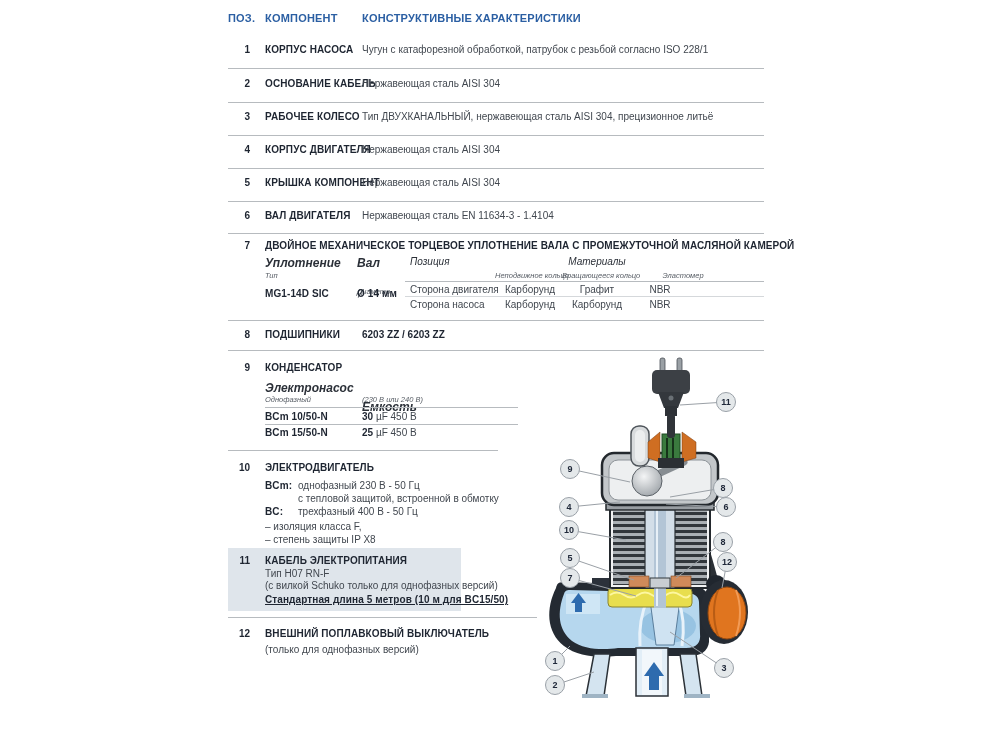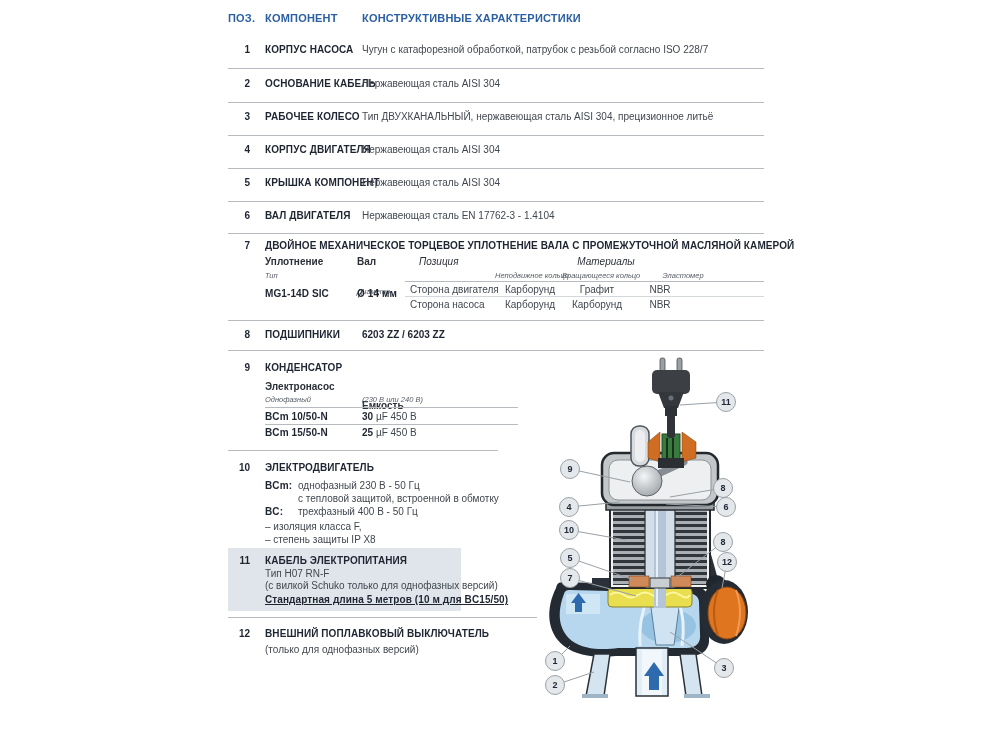--- a/index.html
+++ b/index.html
@@ -9,22 +9,22 @@
     -webkit-font-smoothing:antialiased;
   }
   .abs{position:absolute;white-space:nowrap;}
   
   .thead{font-size:11px;font-weight:bold;color:#2b5fa3;letter-spacing:.2px;}
   
   .cnum{left:224px;width:26px;text-align:right;font-size:10px;font-weight:bold;color:#1e2531;}
   .cname{left:265px;font-size:10px;font-weight:bold;color:#1e2531;letter-spacing:.1px;}
   .cdesc{left:362px;font-size:10px;color:#41474f;}
   .sub{font-size:10px;color:#41474f;}
-  .bi{font-size:10px;font-weight:bold;color:#2b3038;}
-  .ital{font-size:10px;font-style:italic;color:#2b3038;margin-left:9px;}
+  .bi{font-size:12px;font-weight:bold;font-style:italic;color:#2b3038;}
+  .ital{font-size:10px;font-style:italic;color:#2b3038;}
   .tiny{font-size:7.5px;font-style:italic;color:#565c64;}
   .cc{width:70px;text-align:center;}
   .hline{position:absolute;height:1px;background:#b7bbbf;}
   .hline.light{background:#d5d8db;}
   .hl-box{position:absolute;background:#dfe5eb;}
   .u{text-decoration:underline;}
   .b{font-weight:bold;color:#1e2531;}
   
   #diagram{position:absolute;left:530px;top:350px;width:270px;height:370px;}
   #diagram svg{position:absolute;left:0;top:0;}
@@ -36,21 +36,21 @@
 </style>
 </head>
 <body>
 
 <span class="abs thead" style="left:228px;top:12px">ПОЗ.</span>
 <span class="abs thead" style="left:265px;top:12px">КОМПОНЕНТ</span>
 <span class="abs thead" style="left:362px;top:12px">КОНСТРУКТИВНЫЕ ХАРАКТЕРИСТИКИ</span>
 
 <span class="abs cnum" style="top:44px">1</span>
 <span class="abs cname" style="top:44px">КОРПУС НАСОСА</span>
-<span class="abs cdesc" style="top:44px">Чугун с катафорезной обработкой, патрубок с резьбой согласно ISO 228/7</span>
+<span class="abs cdesc" style="top:44px">Чугун с катафорезной обработкой, патрубок с резьбой согласно ISO 228/1</span>
 <div class="hline" style="left:228px;top:68px;width:536px"></div>
 
 <span class="abs cnum" style="top:78px">2</span>
 <span class="abs cname" style="top:78px">ОСНОВАНИЕ КАБЕЛЬ</span>
 <span class="abs cdesc" style="top:78px">Нержавеющая сталь AISI 304</span>
 <div class="hline" style="left:228px;top:102px;width:536px"></div>
 
 <span class="abs cnum" style="top:111px">3</span>
 <span class="abs cname" style="top:111px">РАБОЧЕЕ КОЛЕСО</span>
 <span class="abs cdesc" style="top:111px">Тип ДВУХКАНАЛЬНЫЙ, нержавеющая сталь AISI 304, прецизионное литьё</span>
@@ -61,21 +61,21 @@
 <span class="abs cdesc" style="top:144px">Нержавеющая сталь AISI 304</span>
 <div class="hline" style="left:228px;top:168px;width:536px"></div>
 
 <span class="abs cnum" style="top:177px">5</span>
 <span class="abs cname" style="top:177px">КРЫШКА КОМПОНЕНТ</span>
 <span class="abs cdesc" style="top:177px">Нержавеющая сталь AISI 304</span>
 <div class="hline" style="left:228px;top:201px;width:536px"></div>
 
 <span class="abs cnum" style="top:210px">6</span>
 <span class="abs cname" style="top:210px">ВАЛ ДВИГАТЕЛЯ</span>
-<span class="abs cdesc" style="top:210px">Нержавеющая сталь EN 17762-3 - 1.4104</span>
+<span class="abs cdesc" style="top:210px">Нержавеющая сталь EN 11634-3 - 1.4104</span>
 <div class="hline" style="left:228px;top:233px;width:536px"></div>
 
 <span class="abs cnum" style="top:240px">7</span>
 <span class="abs cname" style="top:240px">ДВОЙНОЕ МЕХАНИЧЕСКОЕ ТОРЦЕВОЕ УПЛОТНЕНИЕ ВАЛА С ПРОМЕЖУТОЧНОЙ МАСЛЯНОЙ КАМЕРОЙ</span>
 
 <span class="abs bi" style="left:265px;top:256px">Уплотнение</span>
 <span class="abs bi" style="left:357px;top:256px">Вал</span>
 <span class="abs ital" style="left:410px;top:256px">Позиция</span>
 <span class="abs ital cc" style="left:562px;top:256px">Материалы</span>
 

